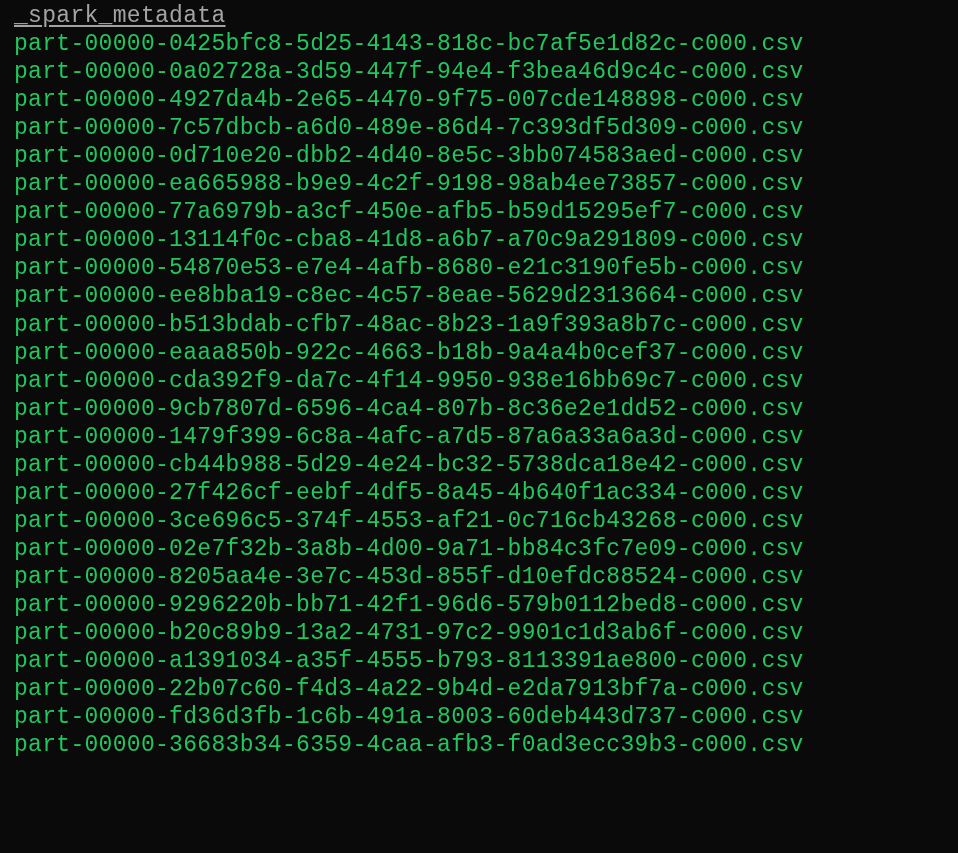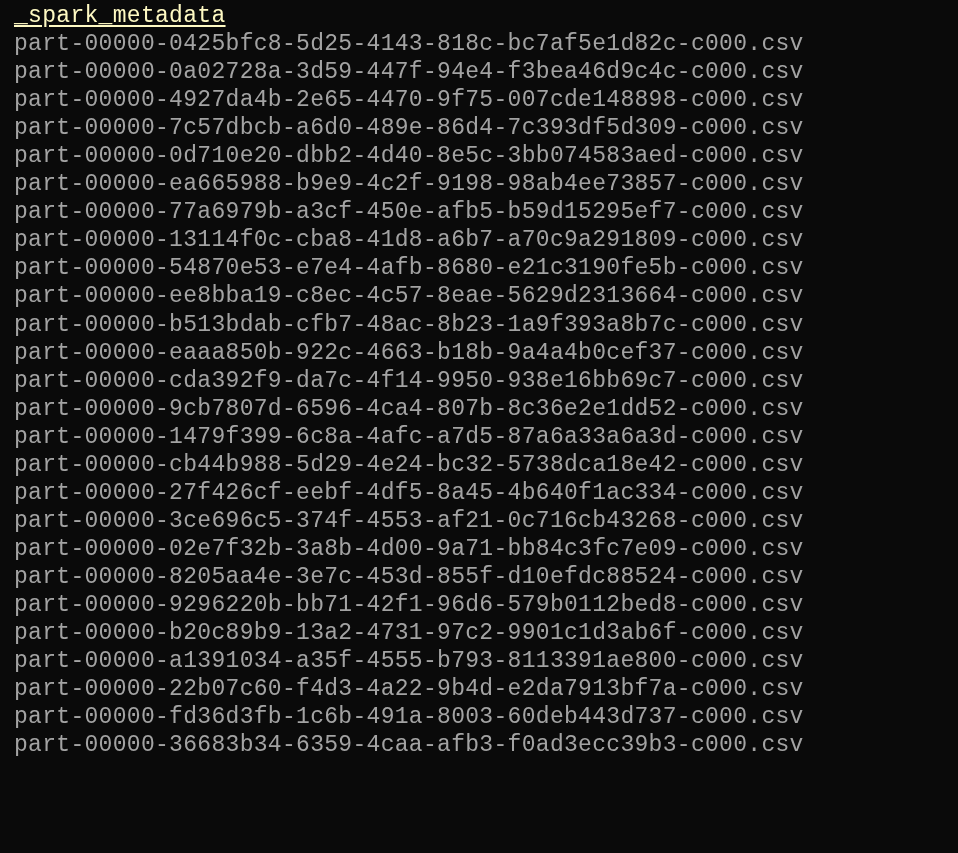--- a/index.html
+++ b/index.html
@@ -15,24 +15,24 @@
       line-height: 1.22;
       padding: 2px 14px;
       width: 958px;
       letter-spacing: 0.3px;
     }
     .file-list {
       list-style: none;
     }
     .file-item {
       white-space: nowrap;
-      color: #a3a3a3;
+      color: #22c55e;
     }
     .file-item.link {
-      color: #fef9c3;
+      color: #a3a3a3;
       text-decoration: underline;
       text-underline-offset: 3px;
       cursor: pointer;
     }
   </style>
 </head>
 <body>
 
 <ul class="file-list" id="file-list-container">
 <li class="file-item link">_spark_metadata</li>

